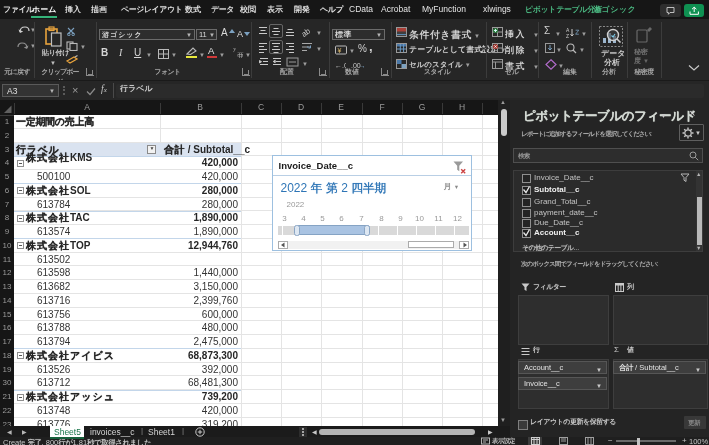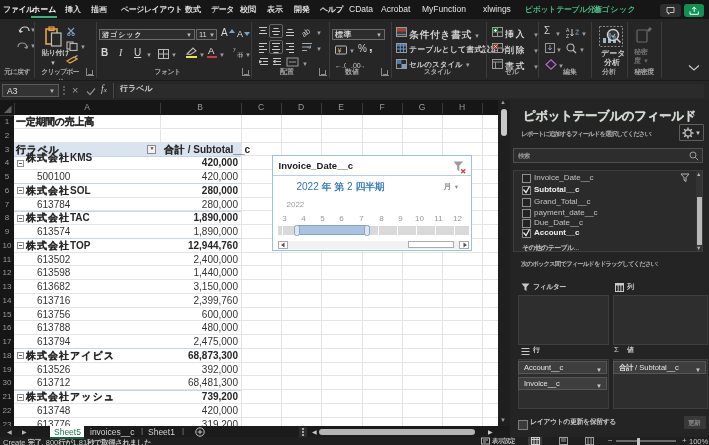--- a/index.html
+++ b/index.html
@@ -459,21 +459,20 @@
 <span class="ct num bold" style="left:140px;top:111.25px;width:98px">1,890,000</span>
 <span class="ct" style="left:37px;top:125.0px;color:#333">613574</span>
 <span class="ct num" style="left:140px;top:125.0px;width:98px;color:#333">1,890,000</span>
 <div class="a" style="left:14px;top:138.25px;width:226.5px;height:1px;background:#c3d6ea"></div>
 <div class="a" style="left:16.5px;top:142.25px;width:7px;height:7px;border:1px solid #8f8f8f;box-sizing:border-box;background:#fff">
       <div style="position:absolute;left:1px;top:2px;width:3px;height:1px;background:#555"></div>
     </div>
 <span class="ct bold" style="left:26px;top:138.75px"><span class="jp" style="letter-spacing:1px">株式会社</span>TOP</span>
 <span class="ct num bold" style="left:140px;top:138.75px;width:98px">12,944,760</span>
 <span class="ct" style="left:37px;top:152.5px;color:#333">613502</span>
-<span class="ct num" style="left:140px;top:152.5px;width:98px;color:#333">2,400,000</span>
 <span class="ct" style="left:37px;top:166.25px;color:#333">613598</span>
 <span class="ct num" style="left:140px;top:166.25px;width:98px;color:#333">1,440,000</span>
 <span class="ct" style="left:37px;top:180.0px;color:#333">613682</span>
 <span class="ct num" style="left:140px;top:180.0px;width:98px;color:#333">3,150,000</span>
 <span class="ct" style="left:37px;top:193.75px;color:#333">613716</span>
 <span class="ct num" style="left:140px;top:193.75px;width:98px;color:#333">2,399,760</span>
 <span class="ct" style="left:37px;top:207.5px;color:#333">613756</span>
 <span class="ct num" style="left:140px;top:207.5px;width:98px;color:#333">600,000</span>
 <span class="ct" style="left:37px;top:221.25px;color:#333">613788</span>
 <span class="ct num" style="left:140px;top:221.25px;width:98px;color:#333">480,000</span>
@@ -500,21 +499,21 @@
 <span class="ct" style="left:37px;top:317.5px;color:#333">613776</span>
 <span class="ct num" style="left:140px;top:317.5px;width:98px;color:#333">319,200</span>
 </div>
 <div class="a" id="slicer" style="left:271.5px;top:154.5px;width:200px;height:96px;background:#fff;border:1px solid #9dc0e0;box-sizing:border-box;z-index:5">
   <span class="a" style="left:6px;top:4.5px;font-size:9.5px;font-weight:bold;color:#1a1a1a">Invoice_Date__c</span>
   <div class="a" style="left:0;top:19.5px;width:198px;height:1px;background:#b9cfe5"></div>
   <svg class="a" style="left:180px;top:5px" width="13" height="13">
       <path d="M0.5 0.5h9.5l-3.7 4.2v5.5l-2.1-1.4V4.7z" fill="#9a9a9a"></path>
       <path d="M8.2 8.2l4 4M12.2 8.2l-4 4" stroke="#c44" stroke-width="1.4"></path>
     </svg>
-  <span class="a" style="left:24px;top:24px;font-size:10px;color:#2e75b6">2022 <span class="jp">年</span> <span class="jp">第</span> 2 <span class="jp" style="letter-spacing:-.5px">四半期</span></span>
+  <span class="a" style="left:8px;top:24px;font-size:12px;color:#2e75b6">2022 <span class="jp">年</span> <span class="jp">第</span> 2 <span class="jp" style="letter-spacing:-.5px">四半期</span></span>
   <span class="a" style="left:171px;top:25px;font-size:8px;color:#8a8a8a"><span class="jp">月</span> <span style="font-size:5.5px">▼</span></span>
   <span class="a" style="left:14px;top:44px;font-size:8px;color:#999">2022</span>
   <span class="a" style="left:6px;top:58px;font-size:8px;color:#999;width:12px;text-align:center">3</span>
   <span class="a" style="left:25px;top:58px;font-size:8px;color:#999;width:12px;text-align:center">4</span>
   <span class="a" style="left:44px;top:58px;font-size:8px;color:#999;width:12px;text-align:center">5</span>
   <span class="a" style="left:63px;top:58px;font-size:8px;color:#999;width:12px;text-align:center">6</span>
   <span class="a" style="left:83px;top:58px;font-size:8px;color:#999;width:12px;text-align:center">7</span>
   <span class="a" style="left:103px;top:58px;font-size:8px;color:#999;width:12px;text-align:center">8</span>
   <span class="a" style="left:122px;top:58px;font-size:8px;color:#999;width:12px;text-align:center">9</span>
   <span class="a" style="left:141px;top:58px;font-size:8px;color:#999;width:12px;text-align:center">10</span>

